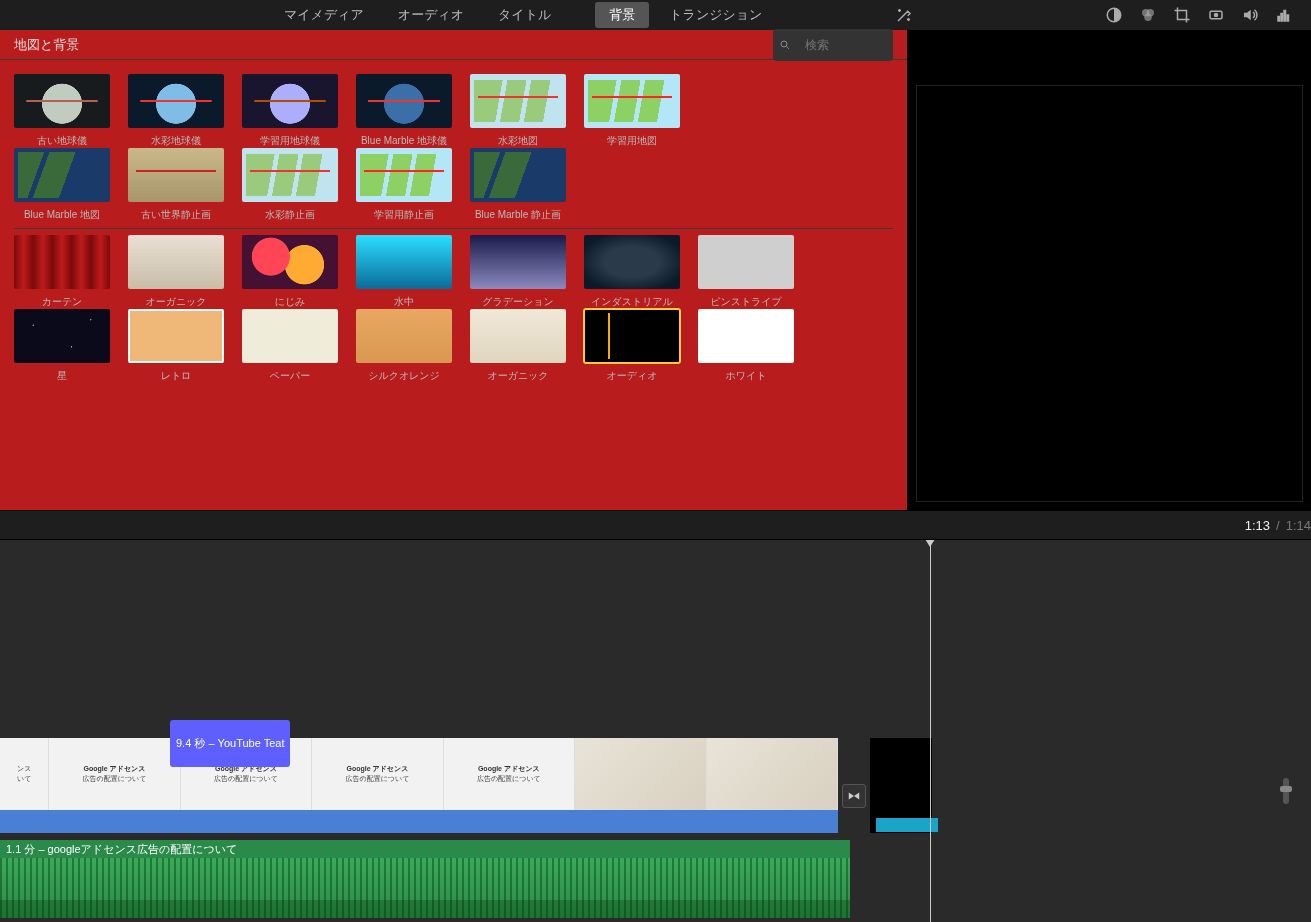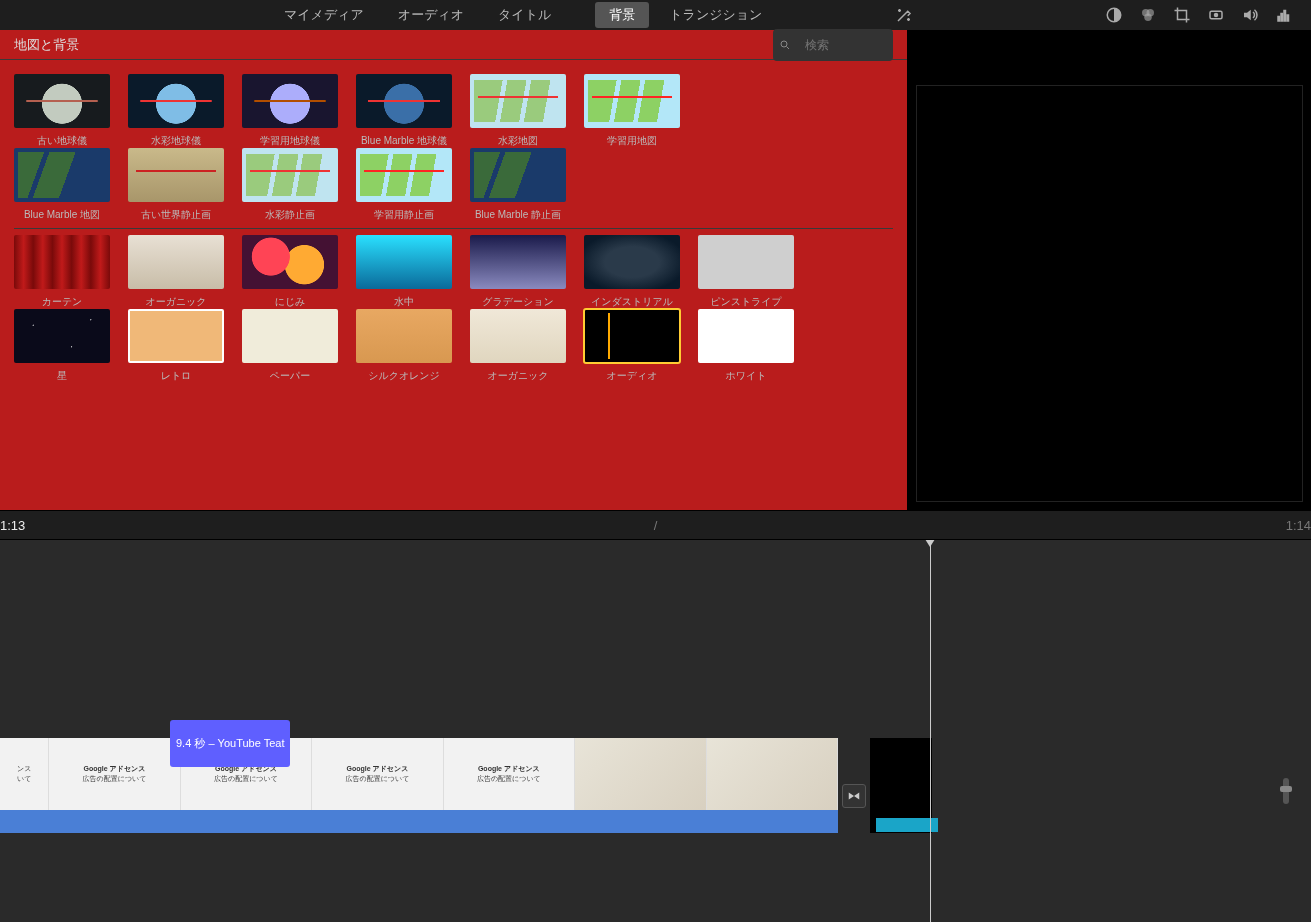--- a/index.html
+++ b/index.html
@@ -25,21 +25,21 @@
 .grid-sep { width:100%; height:1px; background:#3a3a3a; margin:6px 0; }
 .thumb { width:96px; display:flex; flex-direction:column; align-items:center; gap:6px; cursor:pointer; }
 .thumb .img { width:96px; height:54px; border-radius:2px; position:relative; overflow:hidden; }
 .thumb .img.sel { outline:2px solid #ffcc33; outline-offset:-1px; }
 .thumb .img.sel::after { content:""; position:absolute; left:24px; top:4px; bottom:4px; width:2px; background:#ffaa00; }
 .thumb .lbl { font-size:10px; color:#bbb; text-align:center; white-space:nowrap; }
 
 .preview { flex:1; background:#000; display:flex; flex-direction:column; }
 .preview-vp { margin:55px 8px 8px 8px; flex:1; background:#000; border:1px solid #222; }
 
-.timebar { height:30px; display:flex; align-items:center; justify-content:space-between; border-top:1px solid #000; border-bottom:1px solid #000; background:#1e1e1e; font-size:13px; }
+.timebar { height:30px; display:flex; align-items:center; justify-content:flex-end; border-top:1px solid #000; border-bottom:1px solid #000; background:#1e1e1e; font-size:13px; }
 .tc { color:#eee; }
 .tcd { color:#777; margin:0 6px; }
 .td { color:#777; }
 
 .timeline { position:relative; height:382px; background:#2a2a2a; overflow:hidden; }
 .playhead { position:absolute; left:930px; top:0; bottom:0; width:1px; background:#ccc; z-index:10; }
 .playhead::before { content:""; position:absolute; top:-1px; left:-5px; width:10px; height:8px; background:#ccc; clip-path:polygon(0 0,100% 0,50% 100%); }
 
 .tooltip { position:absolute; left:170px; top:180px; background:#5f5fff; color:#fff; font-size:11px; padding:16px 6px; border-radius:3px; z-index:5; }
 .videotrack { position:absolute; top:198px; left:0; height:95px; display:flex; }
@@ -317,13 +317,17 @@
     </div>
     <div class="vclip black" style="width:62px;">
       <div class="vframes">
           <div class="frame"></div>
         </div>
     </div>
   </div>
   <div class="extra-audio"></div>
   <div class="zoomslider"></div>
 
+  <div class="audiotrack">
+    <div class="alabel">1.1 分 – googleアドセンス広告の配置について</div>
+    <div class="awave"></div>
+  </div>
 </div>
 
 </body></html>

